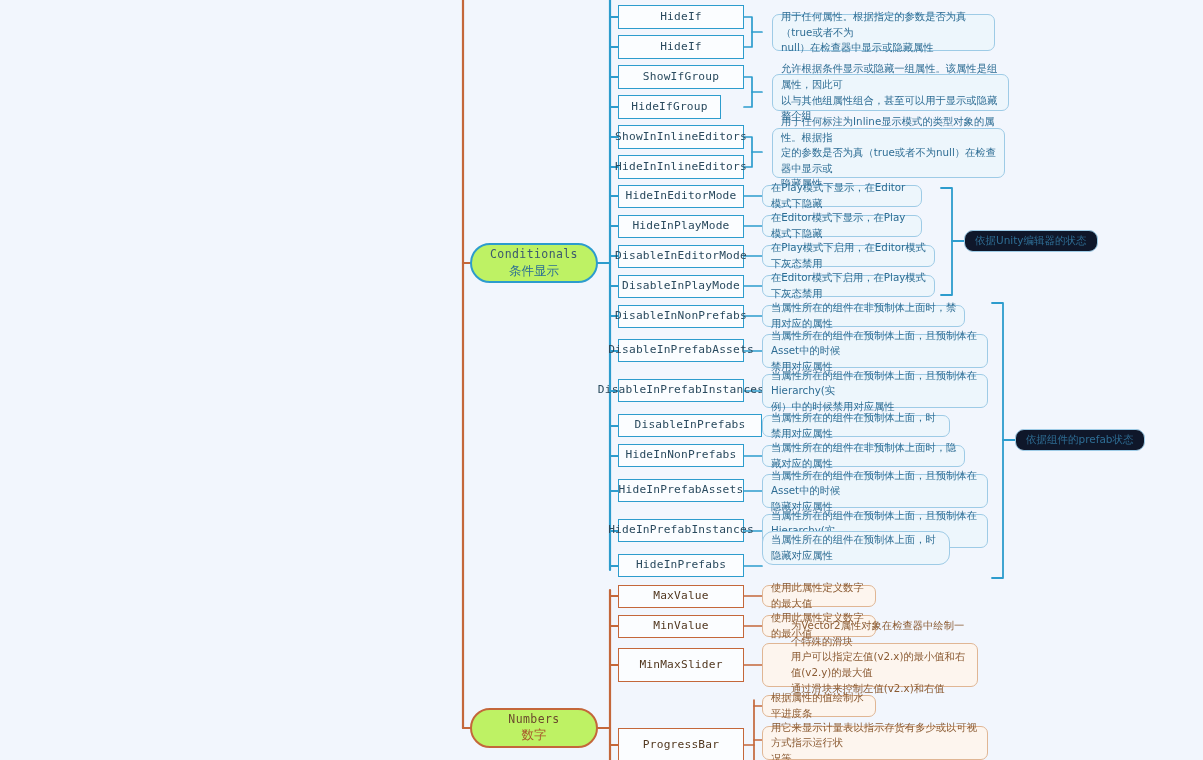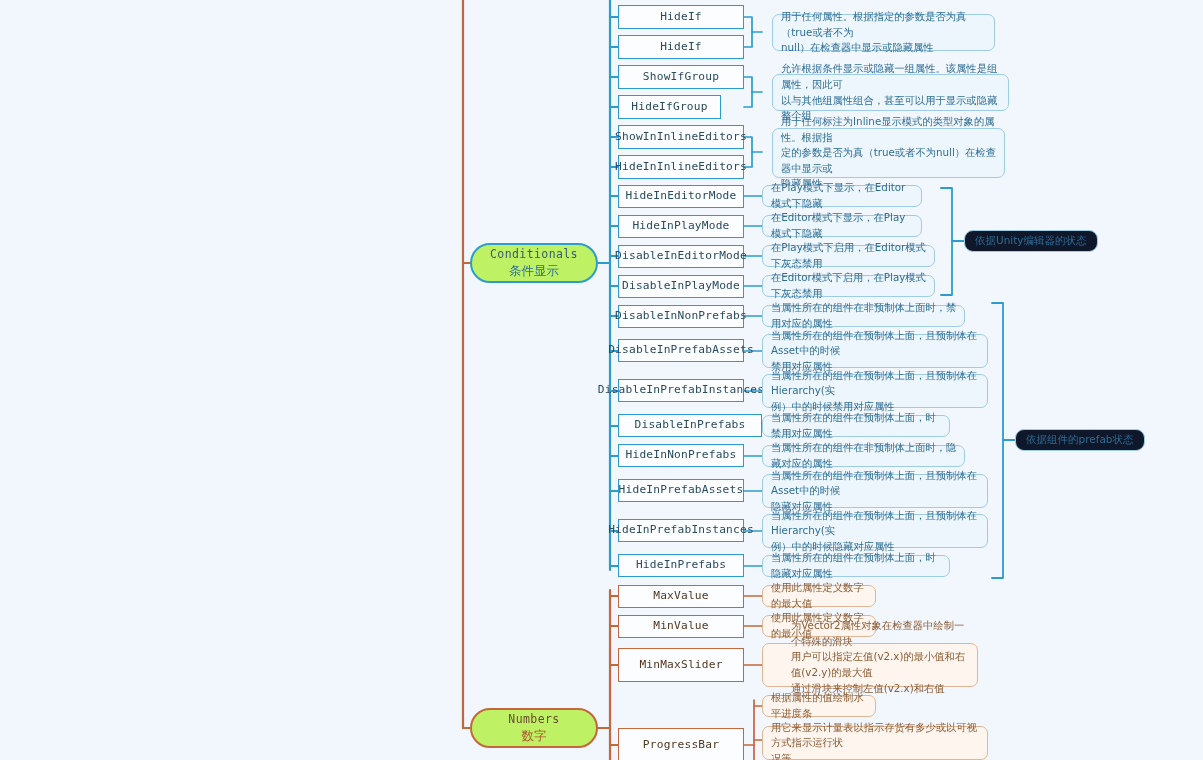--- a/index.html
+++ b/index.html
@@ -108,21 +108,21 @@
     font-size: 11.5px;
     color: #3c5a6d;
     letter-spacing: 0.4px;
   }
   .branch .cn {
     font-size: 12.5px;
     color: #2d6f93;
     margin-top: 1px;
   }
   .branch.orange .en { color: #6b4a2e; }
-  .branch.orange .cn { color: #a8572c; }
+  .branch.orange .cn { color: #a8572c; font-family: Liberation Mono, monospace; }
 </style>
 </head>
 <body>
 
 <div id="canvas">
 
   <svg id="svg-layer" viewBox="0 0 1203 760" xmlns="http://www.w3.org/2000/svg">
     <g fill="none" stroke-linecap="round" stroke-linejoin="round">
 
       <path d="M463,0 L463,728" stroke="#c4673a" stroke-width="2.2"></path>
@@ -336,21 +336,21 @@
       <span>当属性所在的组件在预制体上面，且预制体在Asset中的时候</span>
       <span>隐藏对应属性</span>
     </div>
   </div>
   <div class="desc" style="left:762px; top:514px; width:226px; height:34px;">
     <div>
       <span>当属性所在的组件在预制体上面，且预制体在Hierarchy(实</span>
       <span>例）中的时候隐藏对应属性</span>
     </div>
   </div>
-  <div class="desc" style="left:762px; top:555px; width:188px; height:22px;">
+  <div class="desc" style="left:762px; top:531px; width:188px; height:34px;border-radius:11px;">
     <div>
         <span>当属性所在的组件在预制体上面，时隐藏对应属性</span>
       </div>
   </div>
 
   <div class="pill" style="left:964px; top:230px;">
     <span>依据Unity编辑器的状态</span>
   </div>
   <div class="pill" style="left:1015px; top:429px;">
     <span>依据组件的prefab状态</span>

